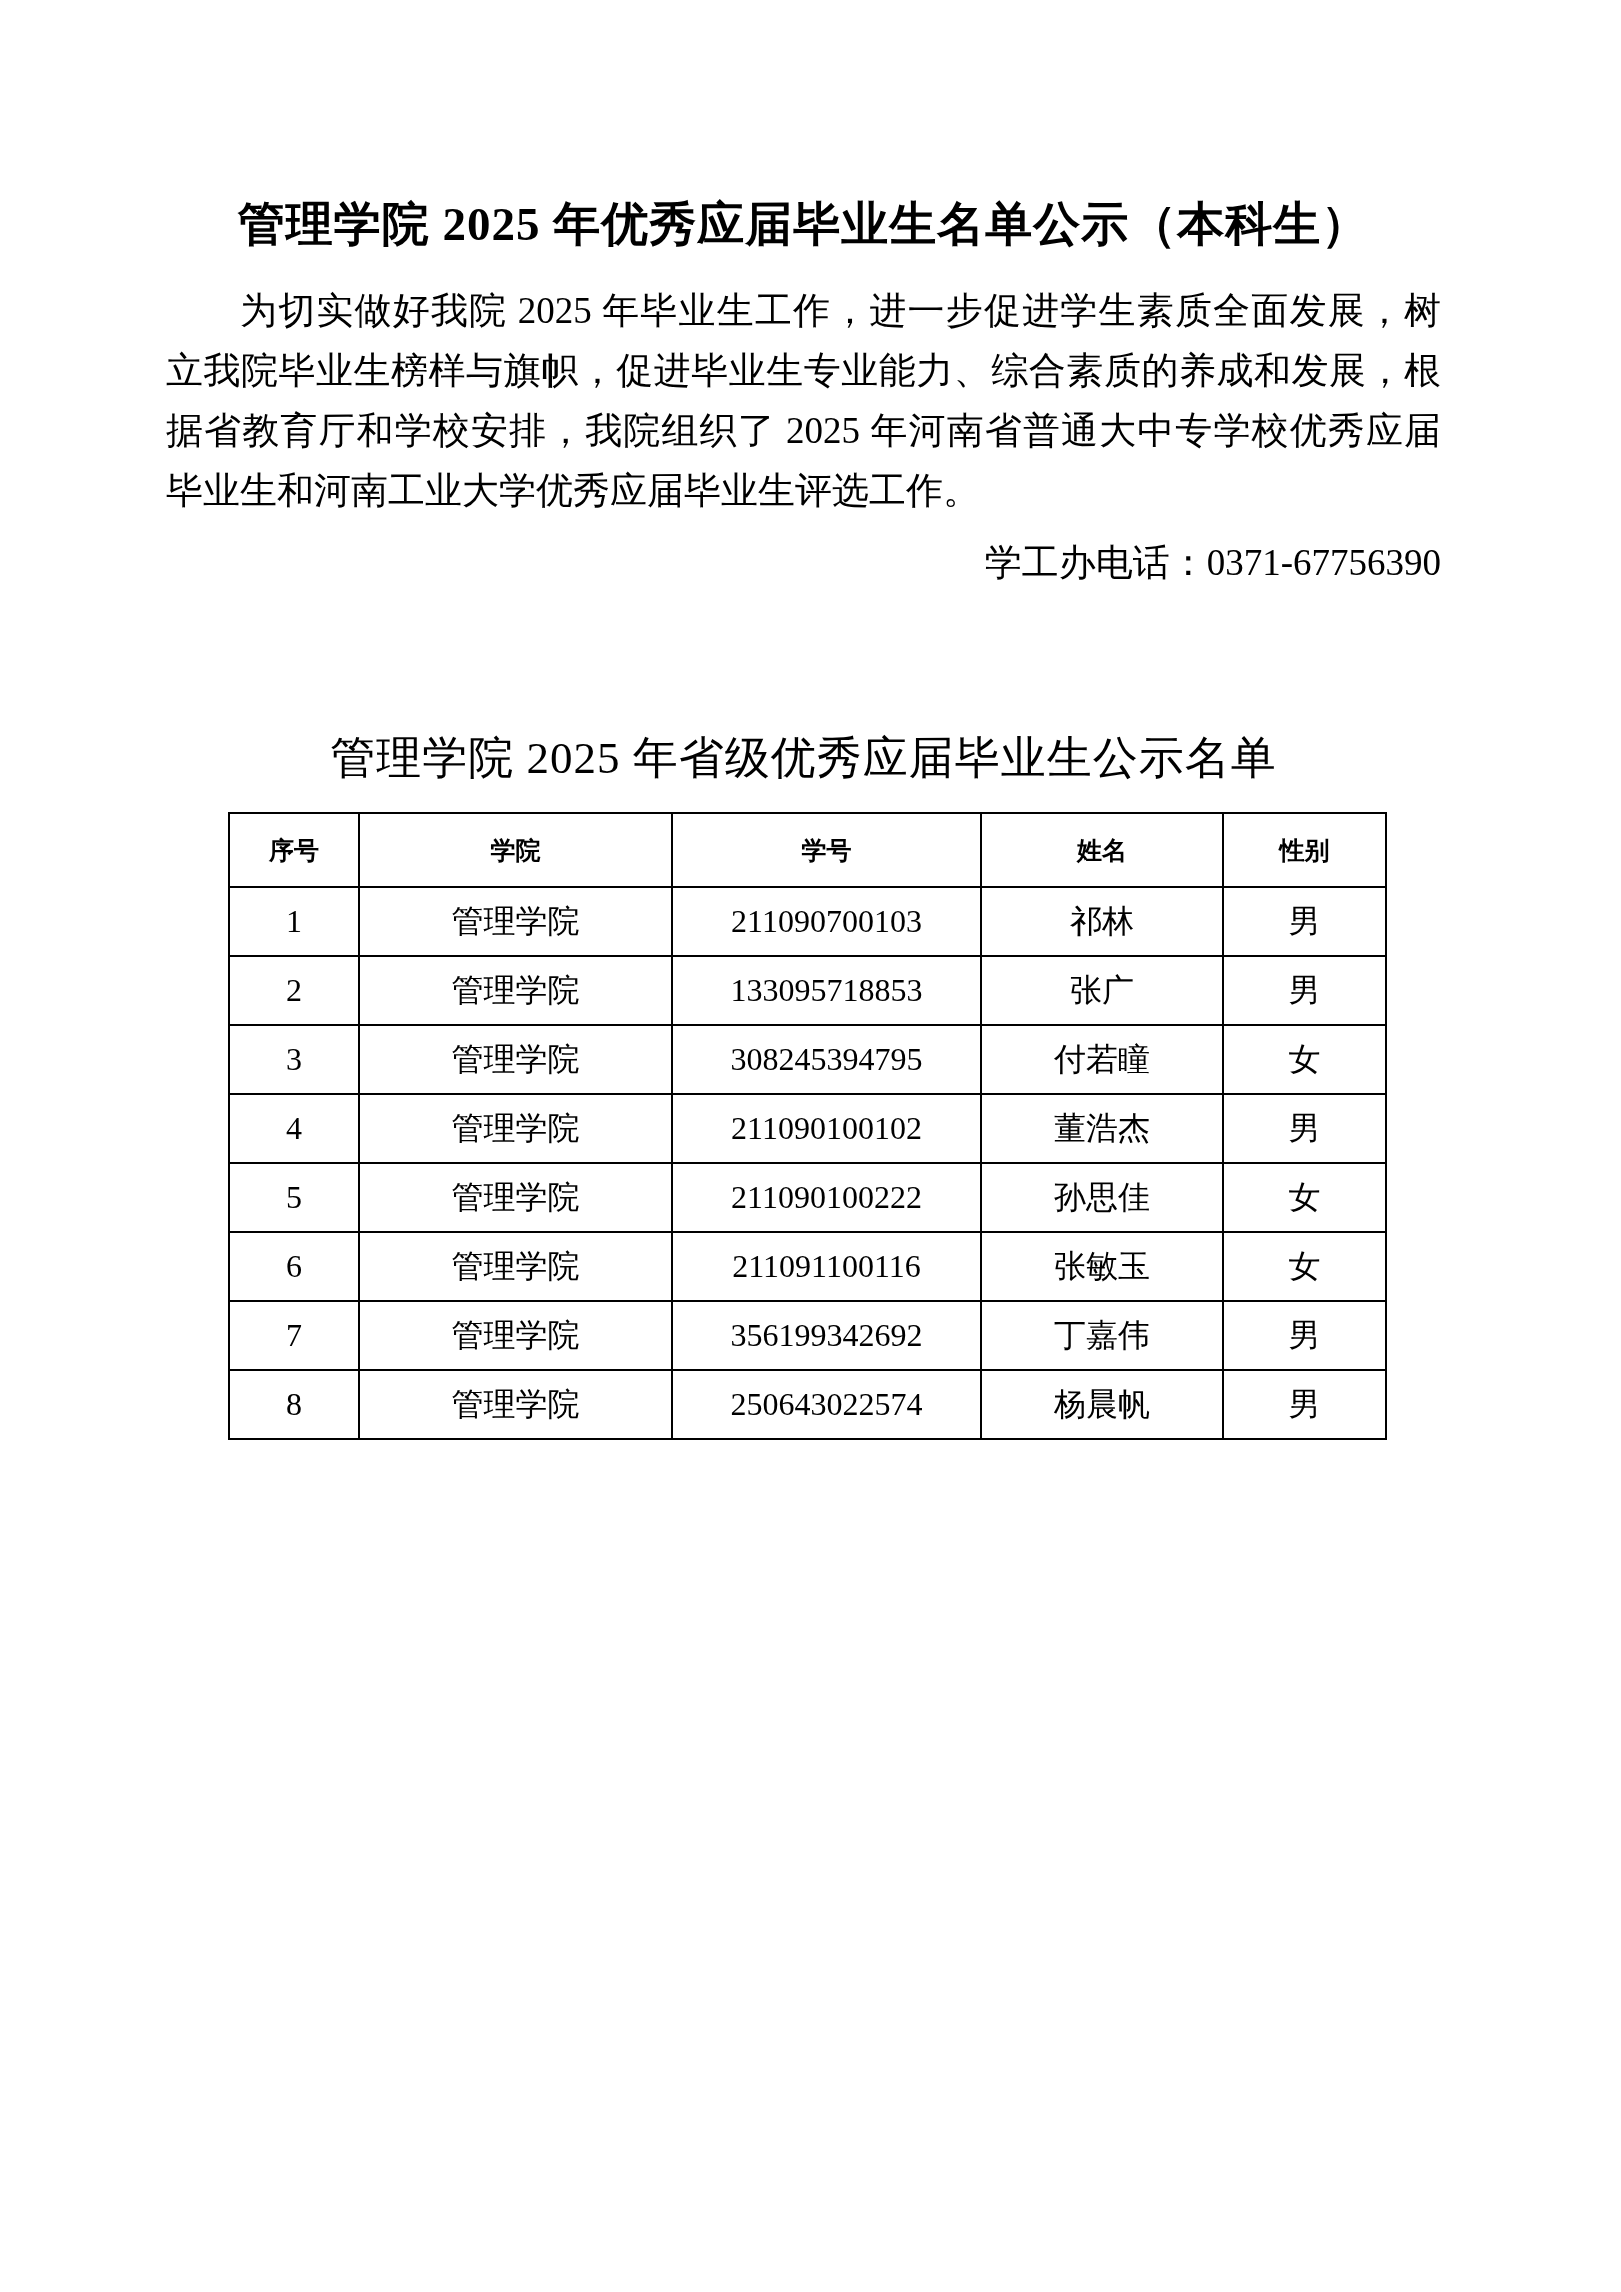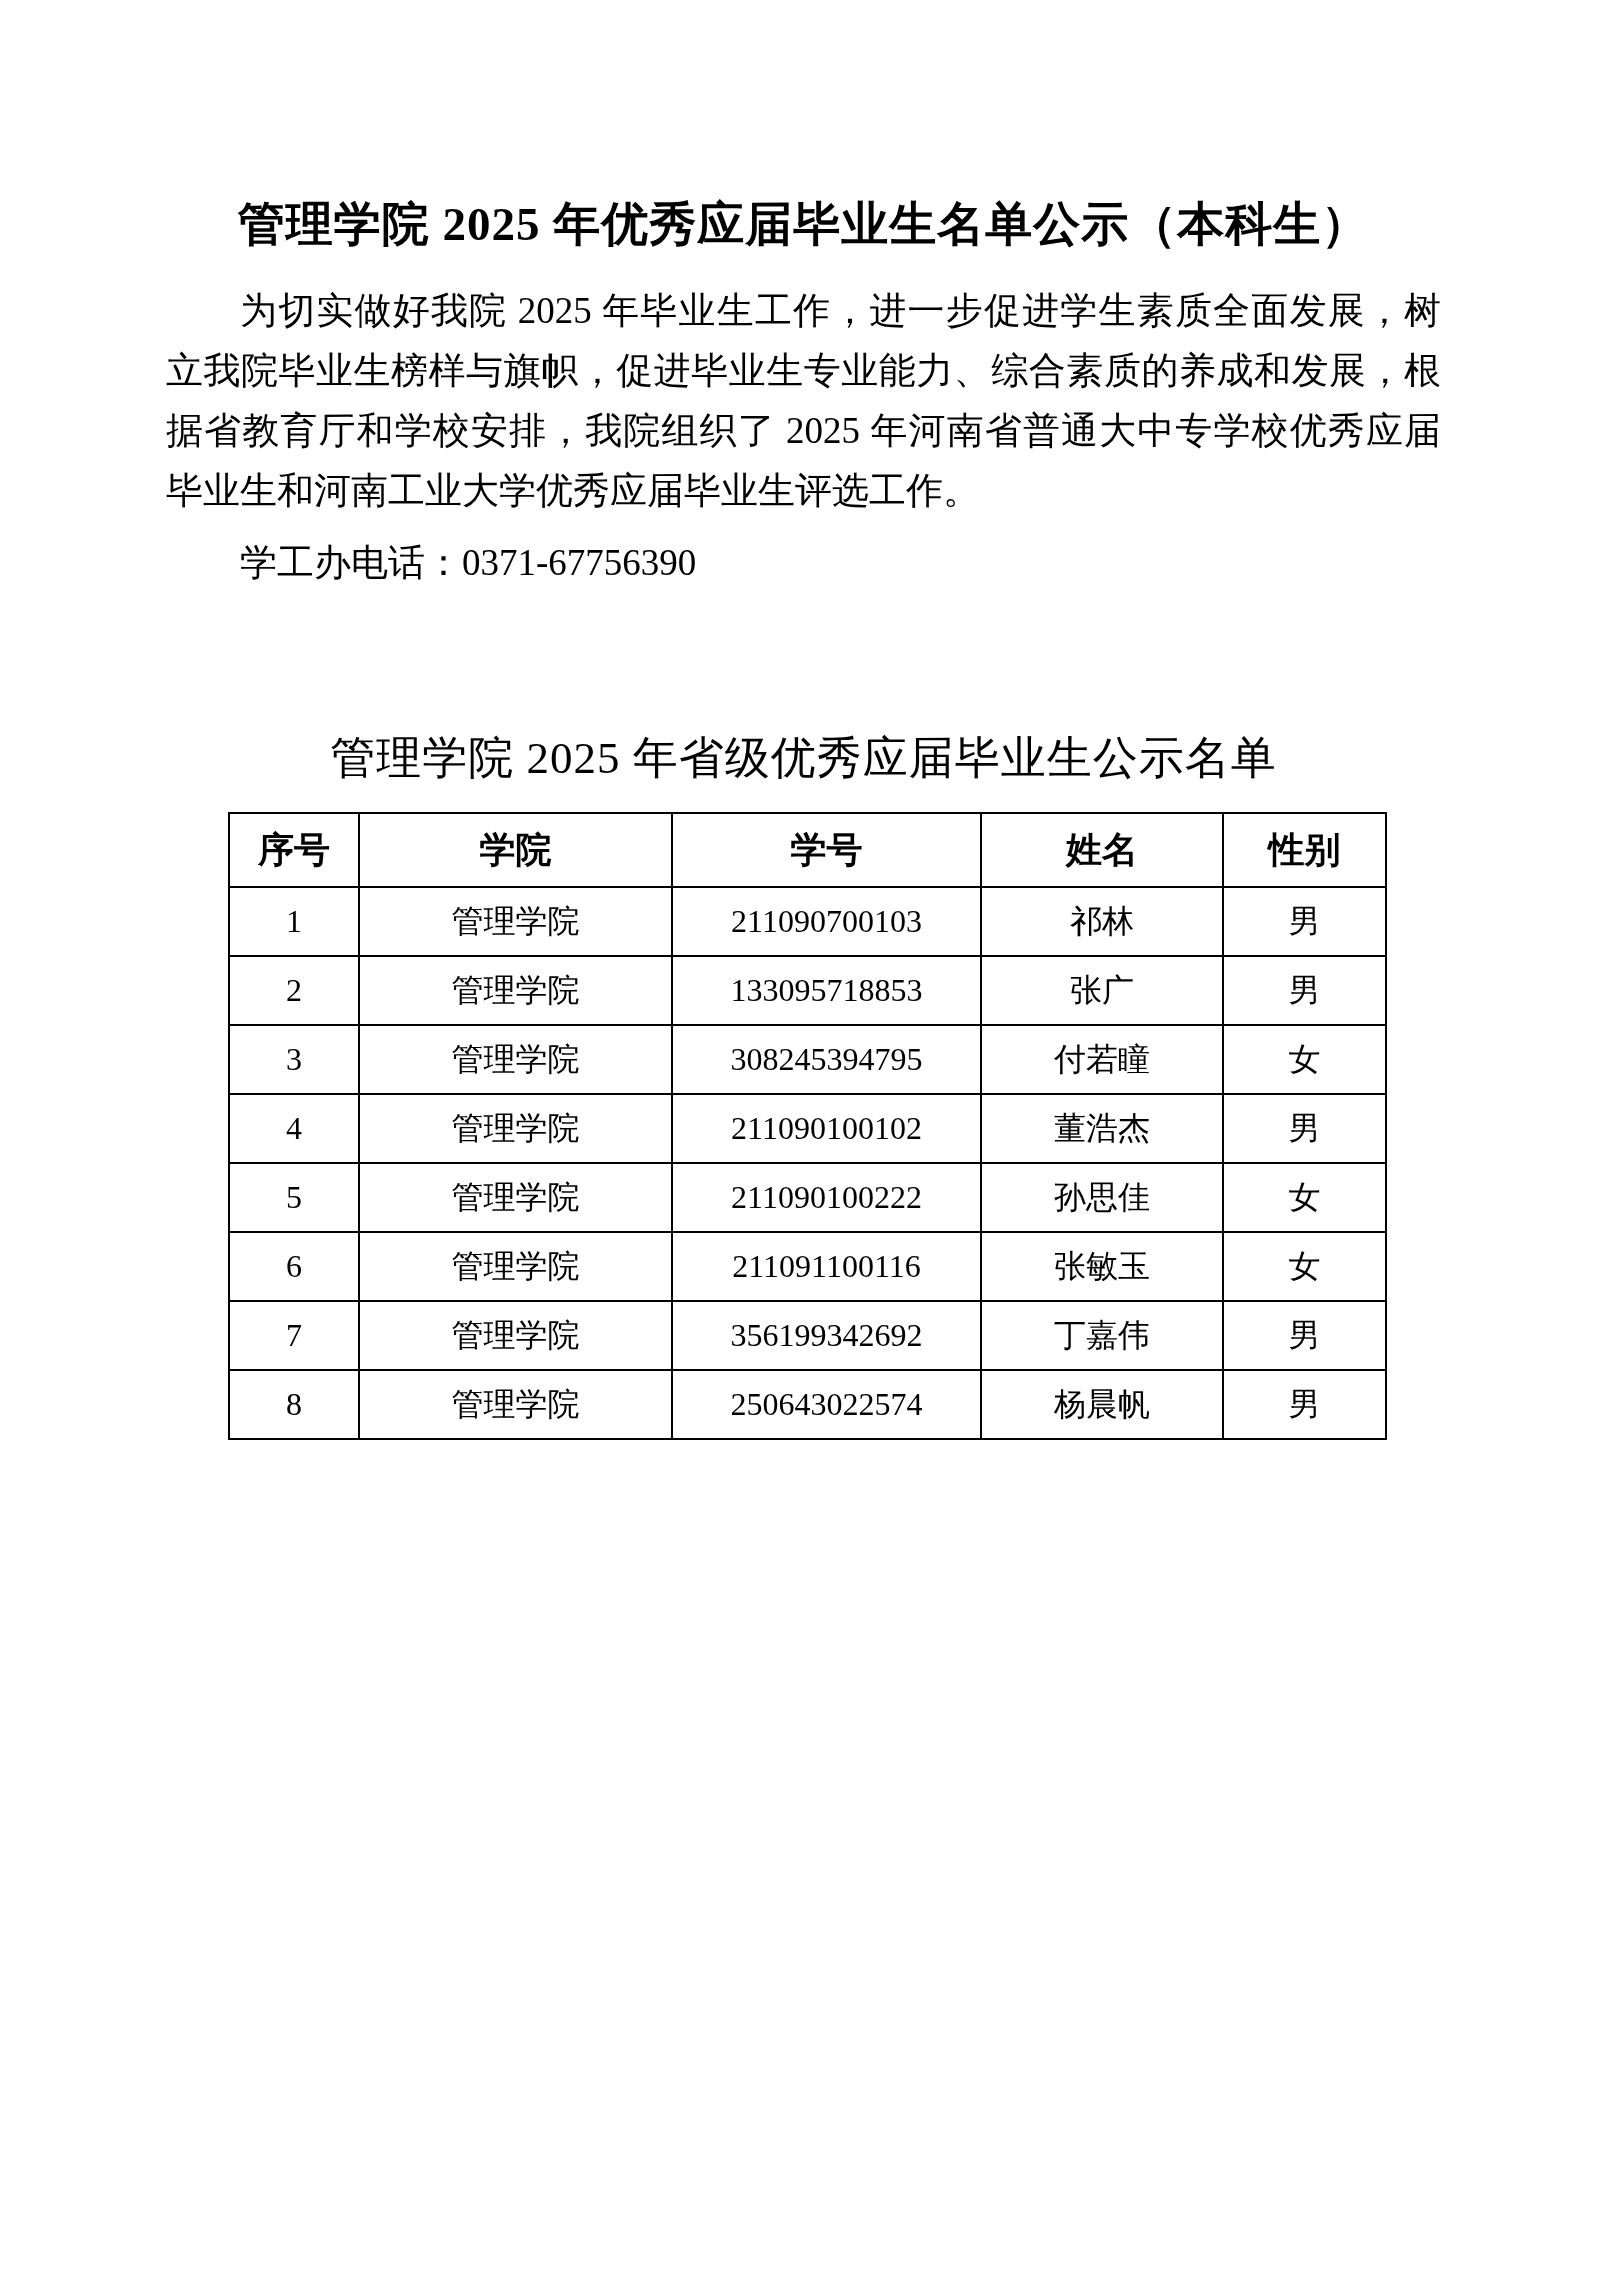--- a/index.html
+++ b/index.html
@@ -30,21 +30,21 @@
     white-space: nowrap;
   }
   .par {
     font-size: 37px;
     line-height: 60px;
     text-align: justify;
     text-indent: 2em;
     margin: 12px;
     letter-spacing: 0;
   }
-  .par.no-justify { text-align: left; font-family: Liberation Serif, serif; }
+  .par.no-justify { text-align: right; font-family: Liberation Serif, serif; }
   .table-title {
     font-size: 45px;
     font-weight: normal;
     line-height: 57px;
     text-align: center;
     margin: 137px 0 25.5px 0;
     letter-spacing: 1px;
     white-space: nowrap;
   }
   table.roster {
@@ -55,21 +55,21 @@
   }
   table.roster th, table.roster td {
     border: 2px solid #000000;
     text-align: center;
     vertical-align: middle;
     padding: 0;
     overflow: hidden;
   }
   table.roster th {
     height: 74px;
-    font-size: 36px;
+    font-size: 25px;
     font-weight: bold;
     border-bottom-width: 2.9px;
   }
   table.roster td {
     height: 69px;
     font-size: 32px;
     font-weight: normal;
   }
 </style>
 </head>

